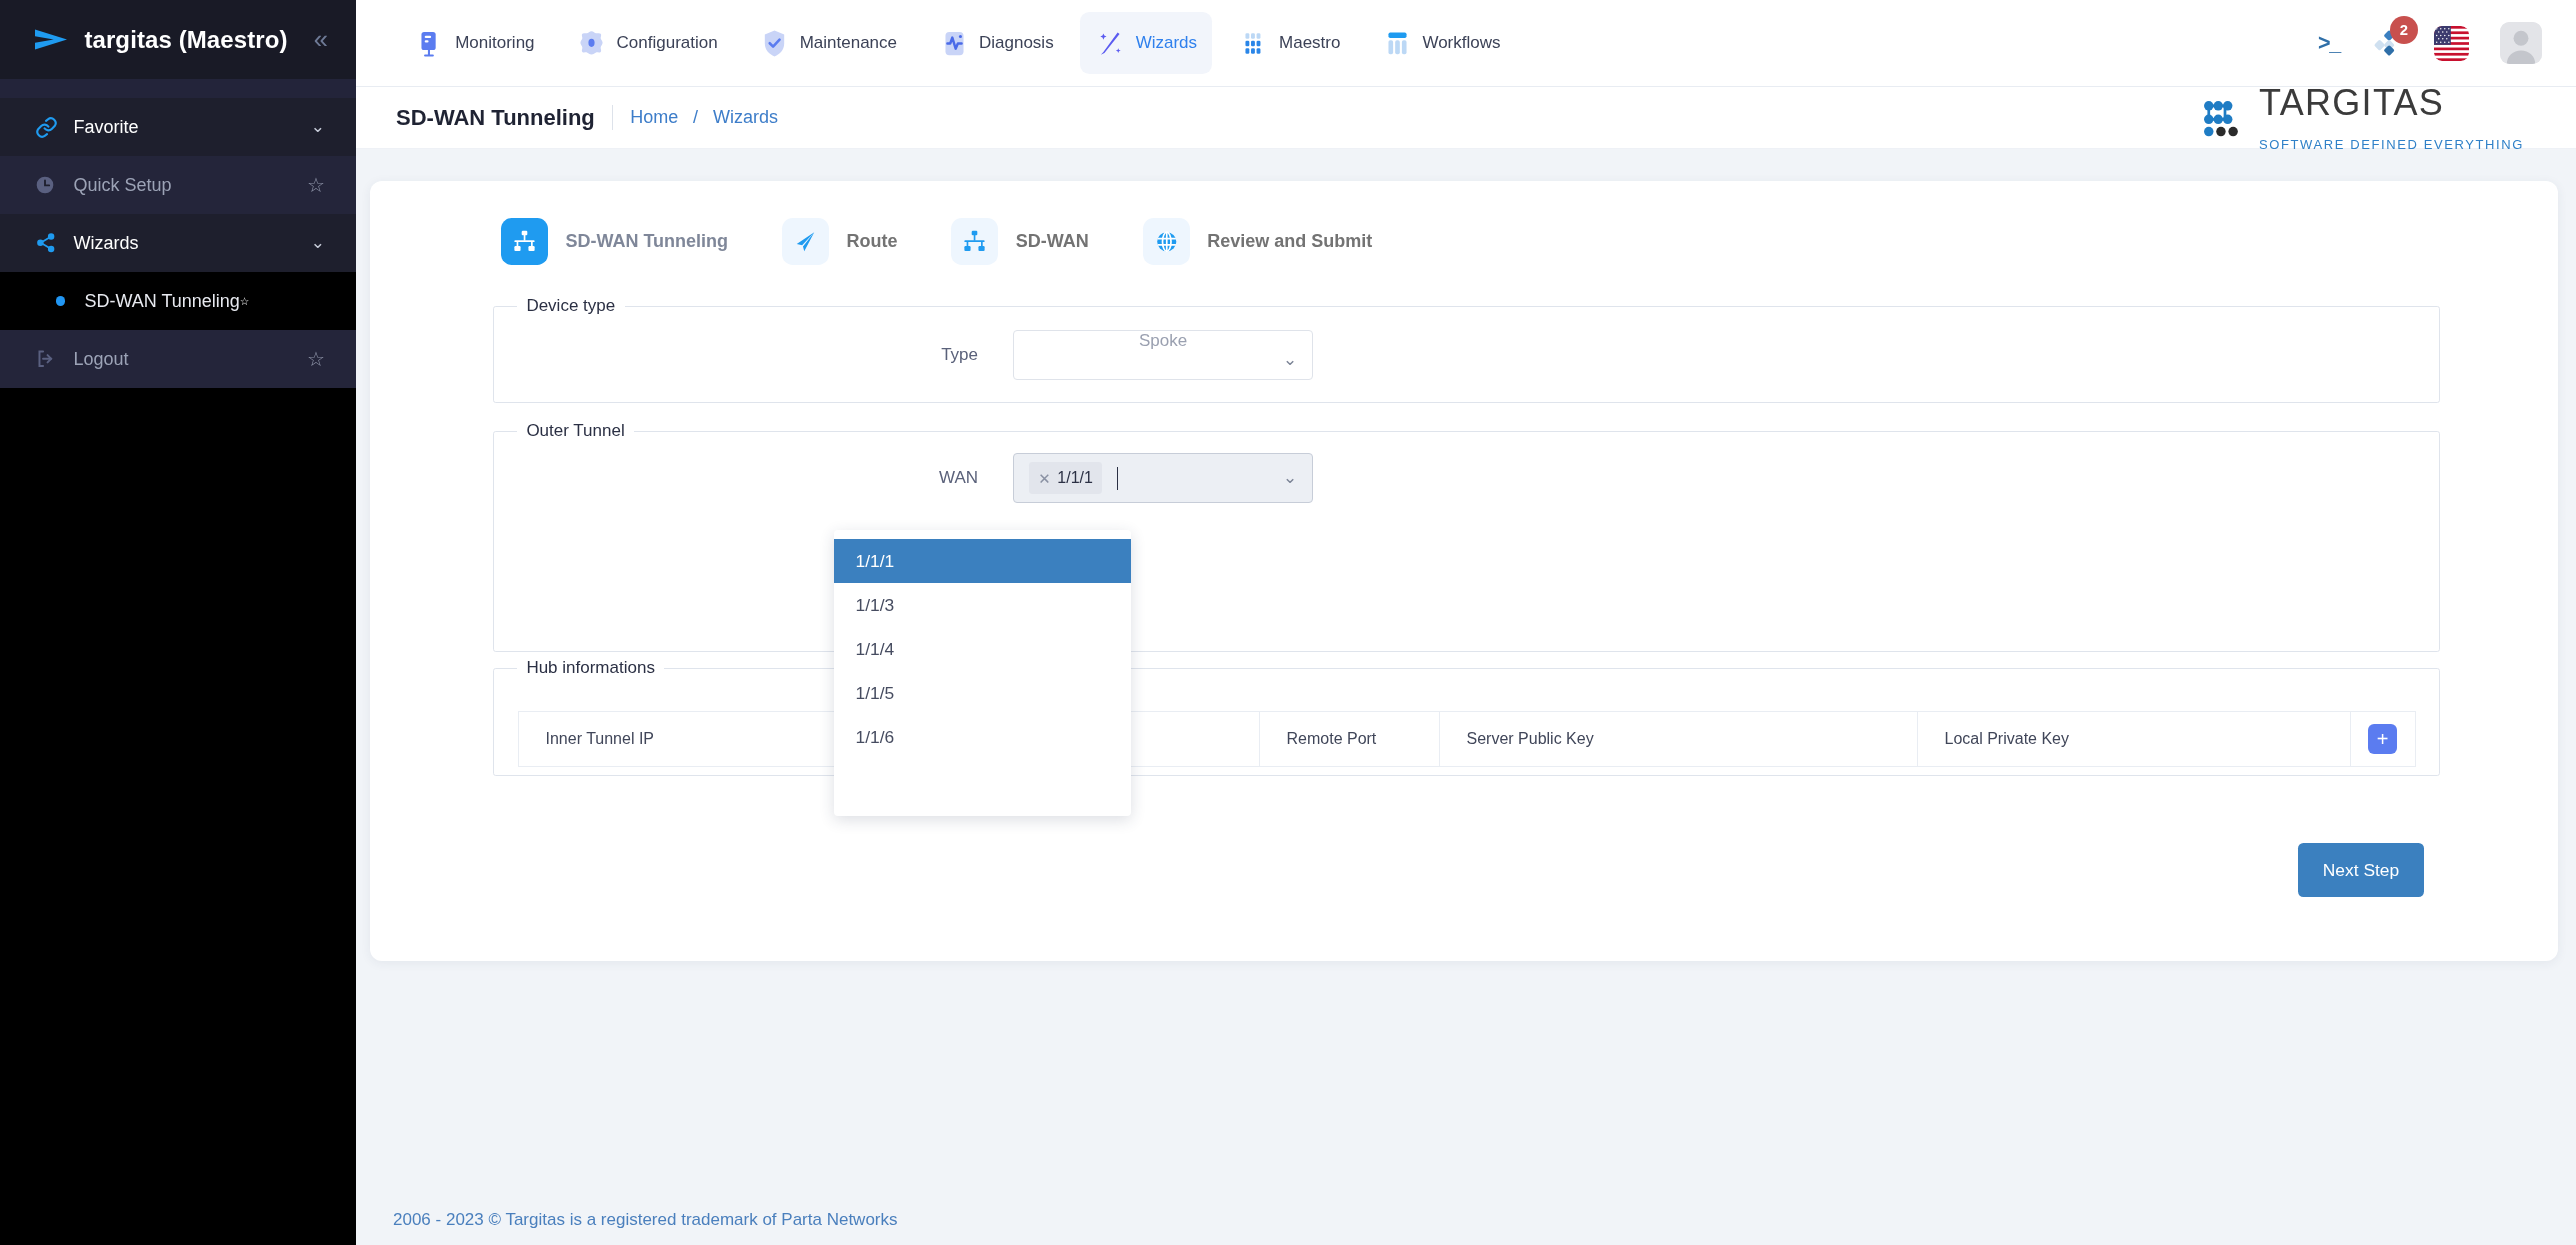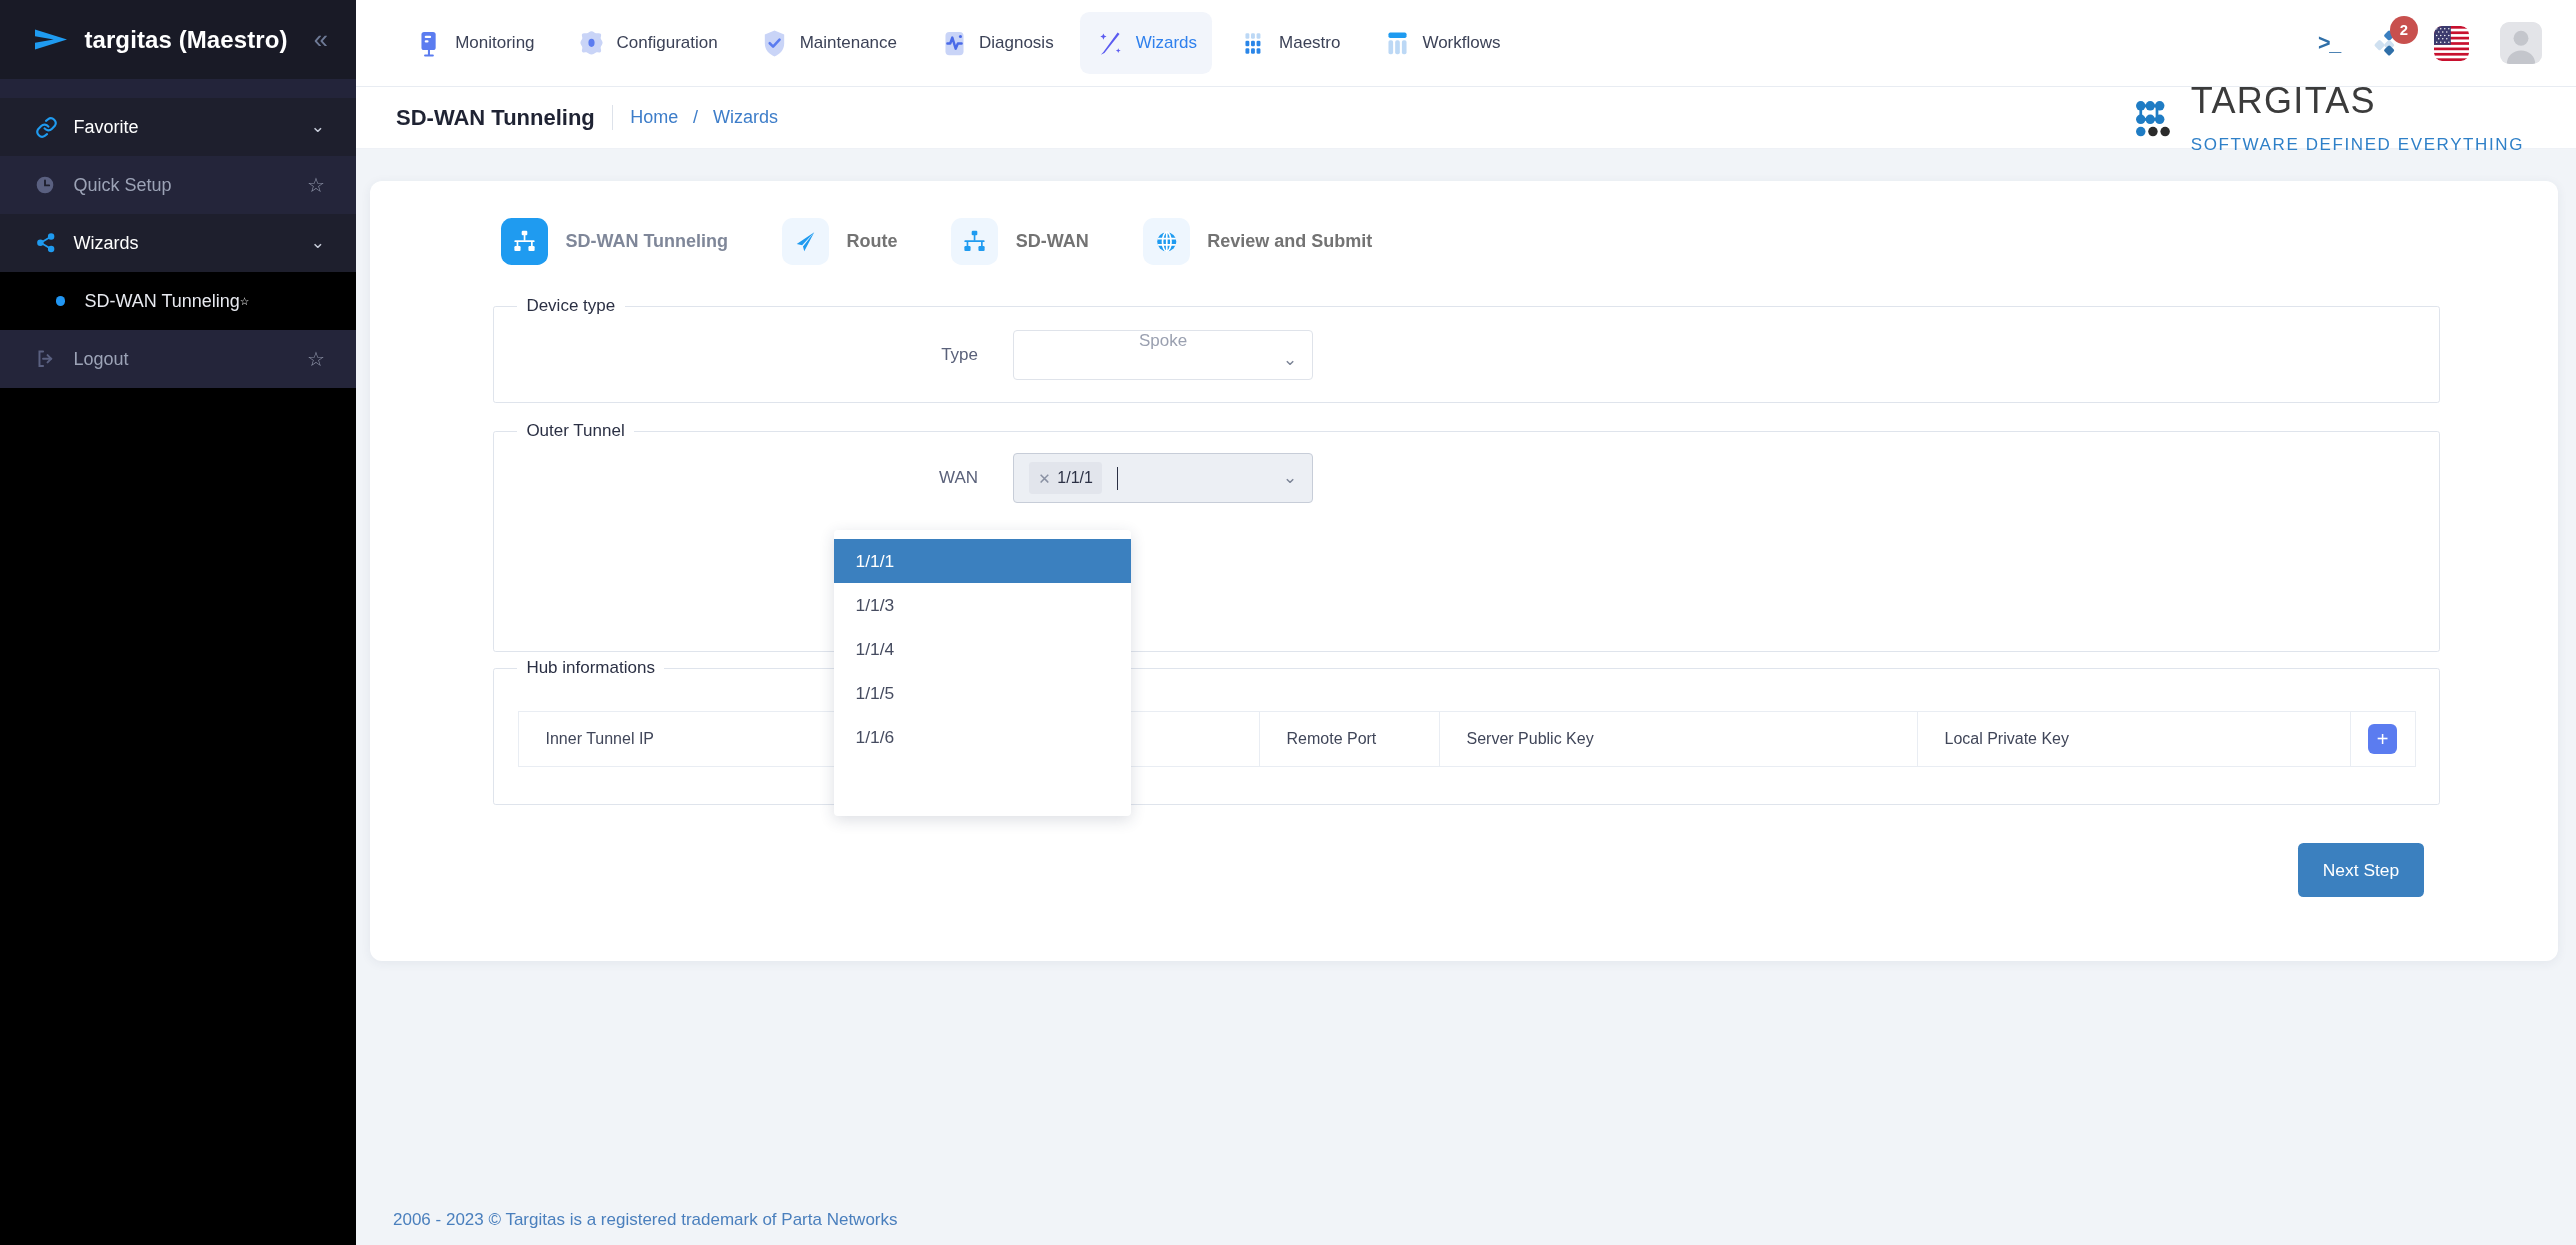--- a/index.html
+++ b/index.html
@@ -536,21 +536,21 @@
           <circle cx="38" cy="30" r="7"></circle>
         <circle cx="10" cy="48" r="7"></circle>
       </g>
       <g fill="#2b2b2b">
           <circle cx="28" cy="48" r="7"></circle>
           <circle cx="46" cy="48" r="7"></circle>
         </g>
     </svg>
     <span style="margin-left:10.7px; display:flex; flex-direction:column; line-height:1;">
       <span style="font-size:36px; letter-spacing:1.3px; color:#3b3b3b;">TARGITAS</span>
-      <span style="font-size:17px; letter-spacing:1.6px; color:#2f80c8; margin-top:17px; text-align:right;">SOFTWARE DEFINED EVERYTHING</span>
+      <span style="font-size:13px; letter-spacing:1.6px; color:#2f80c8; margin-top:17px; text-align:right;">SOFTWARE DEFINED EVERYTHING</span>
     </span>
   </span>
 </div>
 
 <div id="main-card">
 
   <div id="steps">
     <div class="step">
       <span class="step-icon filled">
         <svg width="27" height="27" viewBox="0 0 24 24" fill="#ffffff">
@@ -632,21 +632,21 @@
 
     <div class="form-row" style="position:absolute; left:0; top:127px; width:100%;">
       <span class="form-label" style="width:484px; flex:0 0 484px;">Default</span>
     </div>
 
     <div class="form-row" style="position:absolute; left:0; top:232px; width:100%;">
       <span class="form-label" style="width:484px; flex:0 0 484px;">TRUST Zone</span>
     </div>
   </fieldset>
 
-  <fieldset class="fs" style="left:123px; top:487px; width:1947px; height:137px;">
+  <fieldset class="fs" style="left:123px; top:487px; width:1947px; height:108px;">
     <legend class="fs-legend">Hub informations</legend>
 
     <div id="hub-table">
       <div class="th" style="width:496px;">Inner Tunnel IP</div>
       <div class="th" style="width:245px;"></div>
       <div class="th" style="width:180px;">Remote Port</div>
       <div class="th" style="width:478px;">Server Public Key</div>
       <div class="th" style="width:433px;">Local Private Key</div>
       <div class="th" style="flex:1; justify-content:center; padding-left:0;">
         <span id="add-row-btn">+</span>

